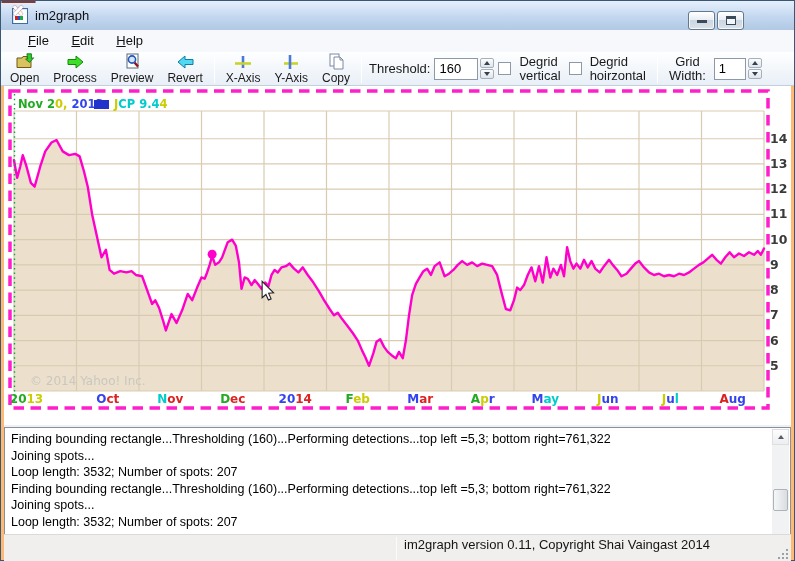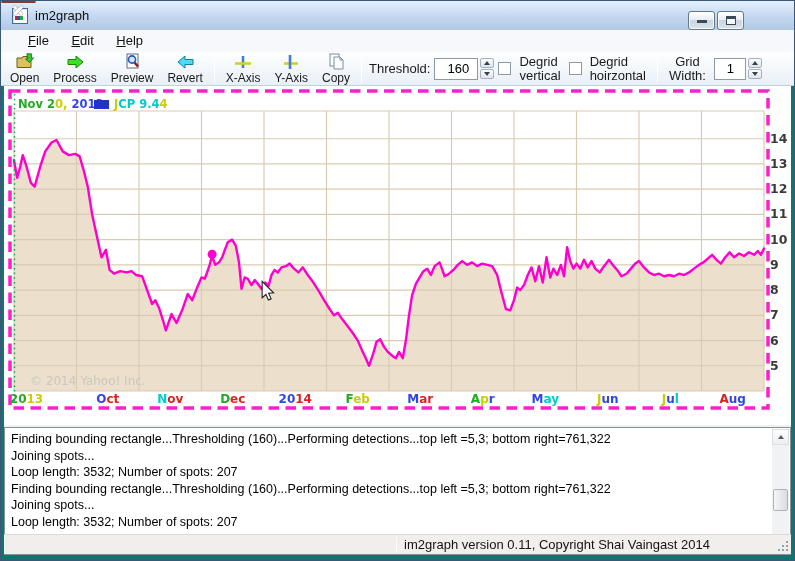--- a/index.html
+++ b/index.html
@@ -1,19 +1,19 @@
 <!DOCTYPE html>
 <html><head>
 <meta charset="utf-8">
 <style>
   html,body{margin:0;padding:0;background:#777;}
   *{box-sizing:border-box;}
   .window{
     position:relative;width:795px;height:561px;margin:0 auto;
-    background:#0f766e;font-family:"Liberation Sans",sans-serif;
+    background:#fdba74;font-family:"Liberation Sans",sans-serif;
     box-shadow:inset 0 0 0 1px #3a5876;overflow:hidden;
   }
   
   .titlebar{position:absolute;left:1px;top:1px;right:1px;height:29px;
     background:linear-gradient(#e6f0fc,#c3d7ef 55%,#b1c9e4);}
   .title-icon{position:absolute;left:11px;top:7px;width:16px;height:16px;
     background:#fff;border:1px solid #3a6ea5;box-shadow:inset 1px 1px 0 #d7e6f5;}
   .title-icon::after{content:"";position:absolute;left:2px;top:7px;width:8px;height:4px;
     background:linear-gradient(90deg,#cc2222 33%,#2255cc 33%,#2255cc 66%,#22aa44 66%);}
   .title-text{position:absolute;left:34px;top:7px;font-size:13px;color:#101010;}
@@ -39,21 +39,21 @@
     display:flex;align-items:center;padding:0 2px;}
   .tbtn{display:flex;flex-direction:column;align-items:center;justify-content:space-between;
     height:33px;padding:1px 7px 0 7px;font-size:12px;color:#1a1a1a;cursor:default;}
   .ticon{height:17px;display:flex;align-items:center;}
   .tb-sep{width:1px;height:28px;background:#bfc9d5;border-right:1px solid #ffffff;margin:0 4px;}
   .tb-group{display:flex;align-items:center;font-size:13px;color:#1a1a1a;margin:0 3px;}
   .two-line{white-space:pre-line;line-height:14px;margin:0 4px;}
   .two-line.right{text-align:center;}
   .spin{display:flex;align-items:center;margin-left:4px;}
   .spin-input{width:44px;height:22px;border:1px solid #8d99a7;background:#fff;
-    font-size:13px;padding:1px 12px;display:flex;align-items:center;color:#000;}
+    font-size:13px;padding:1px 4px;display:flex;align-items:center;color:#000;}
   .spin-input.narrow{width:32px;}
   .spin-btns{display:flex;flex-direction:column;margin-left:2px;gap:1px;}
   .spin-btn{width:14px;height:10px;border:1px solid #a6afba;border-radius:2px;
     background:linear-gradient(#fcfdfe,#dfe5eb);display:flex;align-items:center;justify-content:center;}
   .tri-up{width:0;height:0;border-left:3px solid transparent;border-right:3px solid transparent;border-bottom:4px solid #33424f;}
   .tri-dn{width:0;height:0;border-left:3px solid transparent;border-right:3px solid transparent;border-top:4px solid #33424f;}
   .cb{width:13px;height:13px;border:1px solid #8d99a7;background:#fff;margin:0 4px;}
   
   .canvas{position:absolute;left:4px;top:86px;width:787px;height:339px;background:#ffffff;}
   .canvas svg{position:absolute;left:0;top:0;}
@@ -64,21 +64,21 @@
   .scrollbar{position:absolute;top:1px;right:1px;bottom:1px;width:17px;background:#f1f2f3;}
   .sb-btn{position:absolute;left:0;width:17px;height:16px;background:linear-gradient(#fdfdfd,#eceef0);
     border:1px solid #dcdfe2;display:flex;align-items:center;justify-content:center;}
   .sb-up{top:0;}
   .sb-dn{bottom:0;}
   .sb-tri-up{width:0;height:0;border-left:3.5px solid transparent;border-right:3.5px solid transparent;border-bottom:4.5px solid #555c63;}
   .sb-tri-dn{width:0;height:0;border-left:3.5px solid transparent;border-right:3.5px solid transparent;border-top:4.5px solid #555c63;}
   .sb-thumb{position:absolute;left:1px;top:60px;width:15px;height:22px;
     background:linear-gradient(90deg,#f5f6f7,#dadde1);border:1px solid #aeb3b9;border-radius:2px;}
   
-  .statusbar{position:absolute;left:4px;top:534px;width:787px;height:20px;background:#f0efee;border-top:1px solid #dadada;}
+  .statusbar{position:absolute;left:4px;top:534px;width:787px;height:28px;background:#f0efee;border-top:1px solid #dadada;}
   .status-sep{position:absolute;left:392px;top:2px;bottom:2px;width:1px;background:#c6c6c6;border-right:1px solid #fbfbfb;}
   .status-text{position:absolute;left:400px;top:2px;font-size:13px;color:#141414;}
   .grip{position:absolute;right:3px;bottom:3px;width:2px;height:2px;background:#9aa0a8;
     box-shadow:0 -4px #9aa0a8,0 -8px #9aa0a8,-4px 0 #9aa0a8,-8px 0 #9aa0a8,-4px -4px #9aa0a8;}
 </style>
 </head>
 <body>
 
 <div class="window">
 

